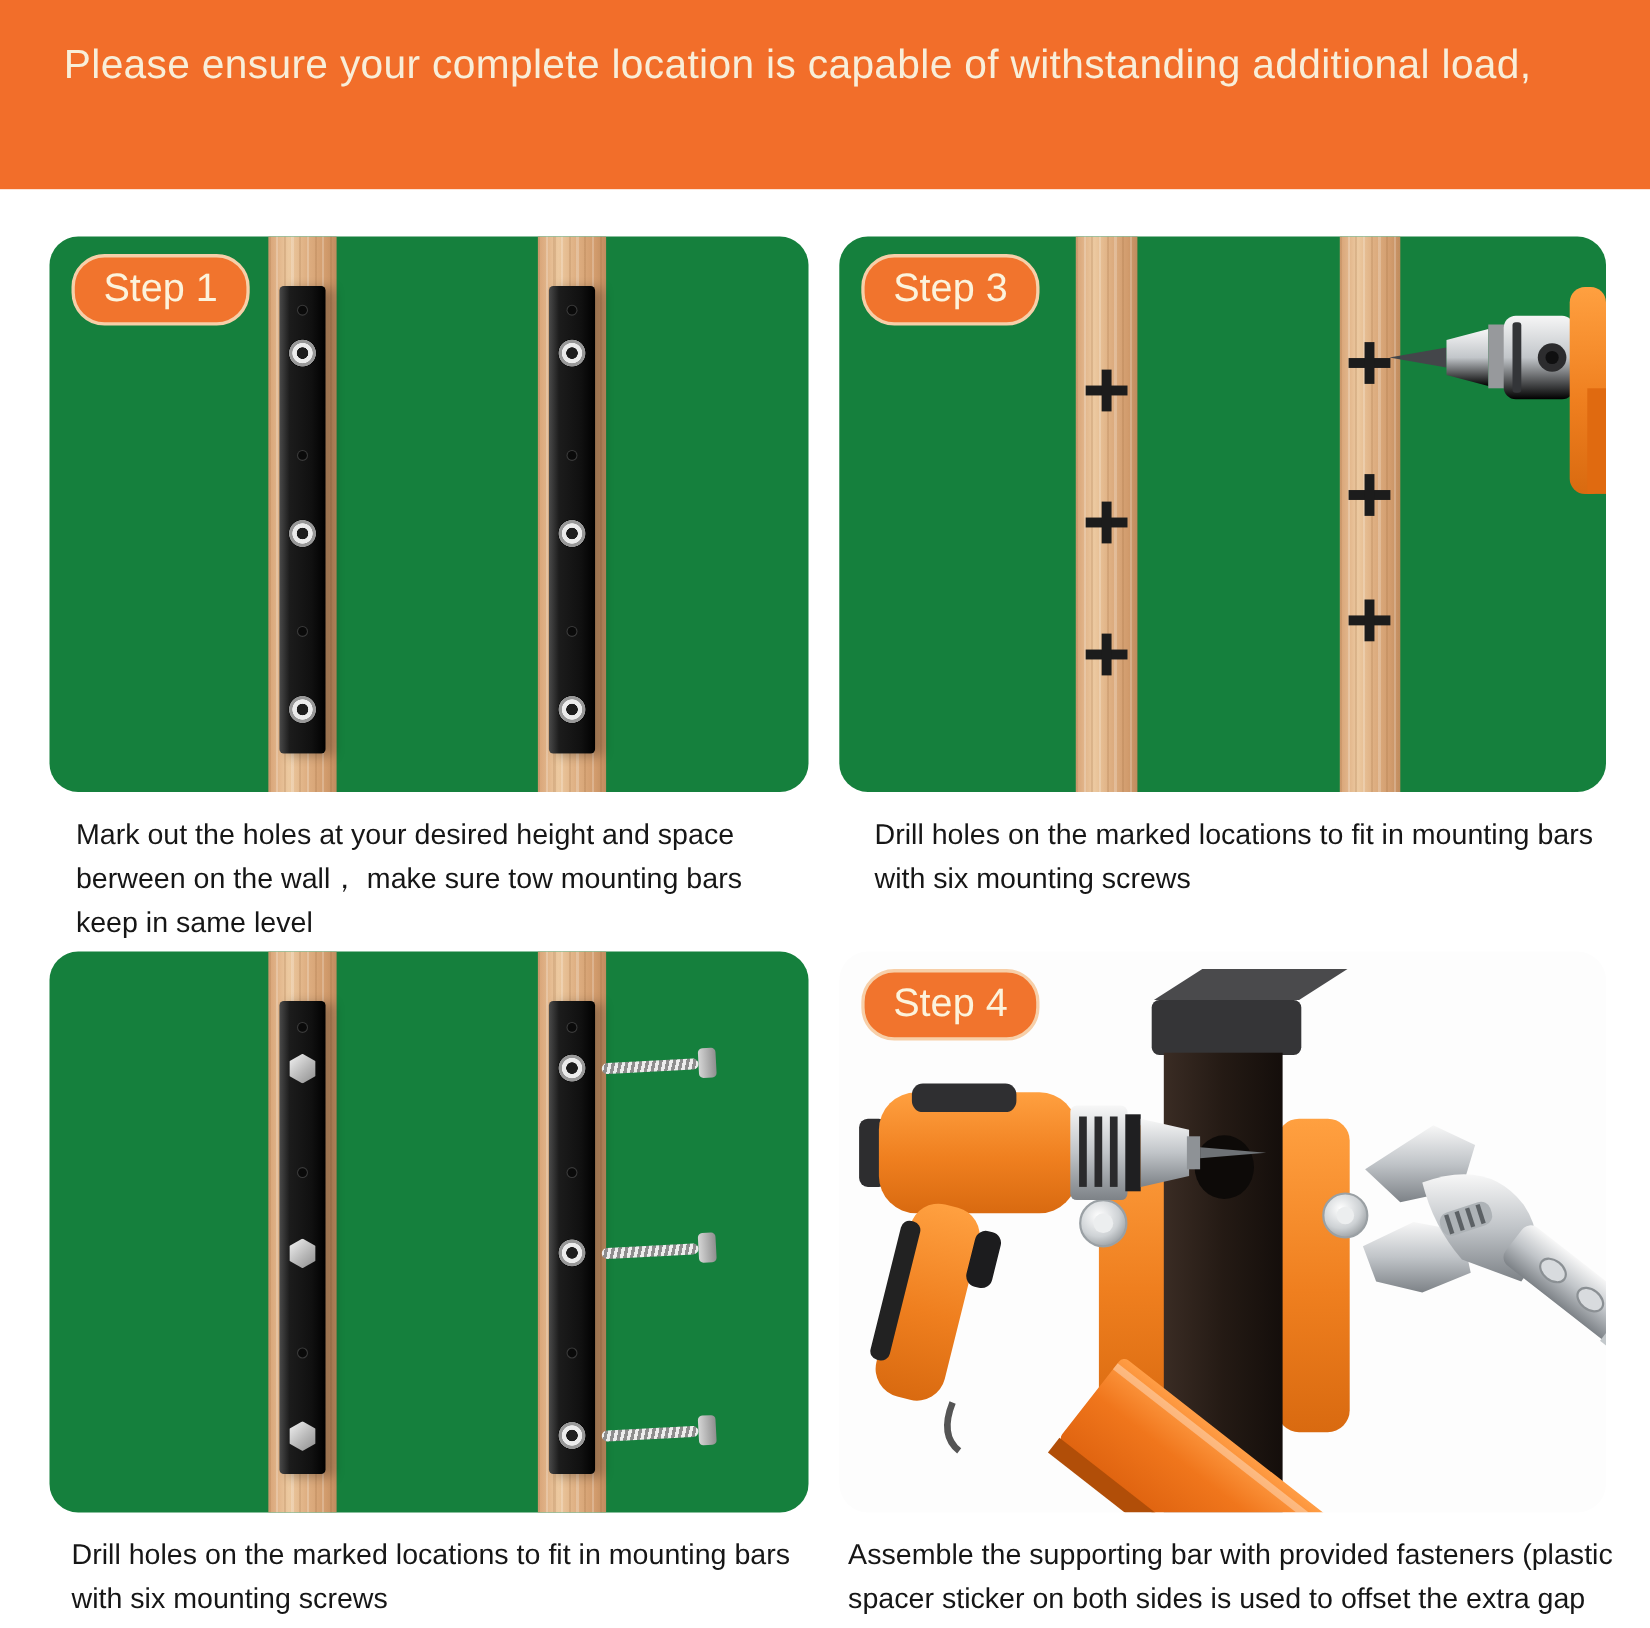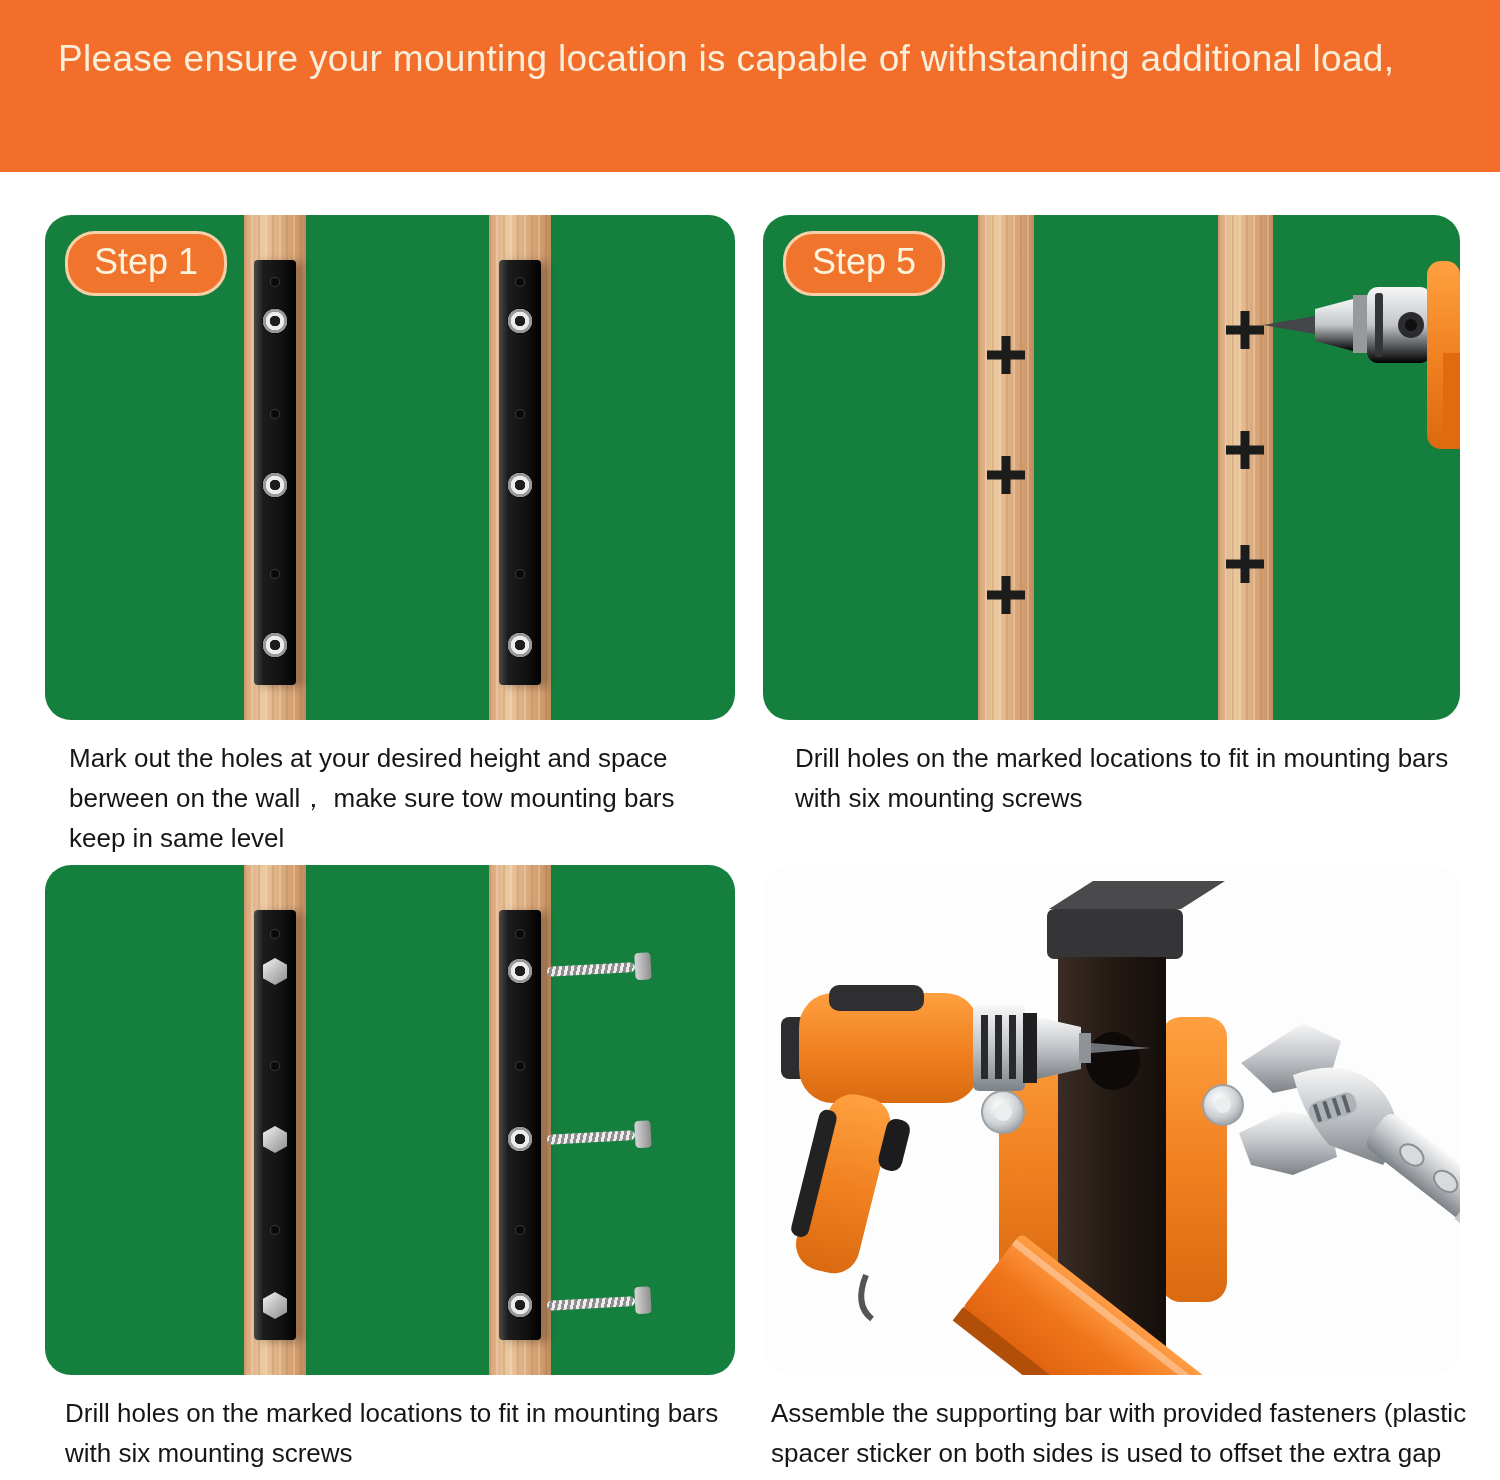--- a/index.html
+++ b/index.html
@@ -57,21 +57,21 @@
         background:linear-gradient(90deg,#d6d6d6,#8e8e8e);}
 
   svg{display:block;}
 </style>
 </head>
 <body>
 
 <div class="page">
 
   <header class="banner">
-    <div class="bl">Please ensure your mounting location is capable of withstanding additional load,</div>
+    <div class="bl">Please ensure your complete location is capable of withstanding additional load,</div>
   </header>
 
   <div class="grid">
 
     <div class="row row1">
 
       <section class="cell1">
         <div class="panel p505">
           <span class="badge">Step 1</span>
           <div class="stud" style="left:199px;width:62px;"></div>
@@ -91,21 +91,21 @@
             <span class="grommet" style="top:212px;"></span>
             <span class="dot" style="top:310px;"></span>
             <span class="grommet" style="top:372px;"></span>
           </div>
         </div>
         <p class="caption" style="width:640px;">Mark out the holes at your desired height and space berween on the wall， make sure tow mounting bars keep in same level</p>
       </section>
 
       <section class="cell2">
         <div class="panel p505">
-          <span class="badge">Step 5</span>
+          <span class="badge">Step 3</span>
           <div class="stud" style="left:215px;width:56px;"></div>
           <div class="stud" style="left:455px;width:55px;"></div>
           <span class="plus" style="left:224px;top:121px;"></span>
           <span class="plus" style="left:224px;top:241px;"></span>
           <span class="plus" style="left:224px;top:361px;"></span>
           <span class="plus" style="left:463px;top:96px;"></span>
           <span class="plus" style="left:463px;top:216px;"></span>
           <span class="plus" style="left:463px;top:330px;"></span>
 
           <svg style="position:absolute;left:452px;top:18px;" width="245" height="220" viewBox="0 0 245 220">
@@ -171,20 +171,21 @@
           <div class="screw" style="left:502px;top:424px;">
               <span class="shaft"></span>
               <span class="head"></span>
             </div>
         </div>
         <p class="caption" style="width:705px;margin-left:20px;">Drill holes on the marked locations to fit in mounting bars with six mounting screws</p>
       </section>
 
       <section class="cell2">
         <div class="panel p510 white">
+          <span class="badge">Step 4</span>
           <svg style="position:absolute;left:0;top:0;" width="697" height="510" viewBox="0 0 697 510">
             <defs>
               <linearGradient id="s4silver" x1="0" y1="0" x2="0" y2="1">
                 <stop offset="0" stop-color="#f7f7f7"></stop>
                   <stop offset=".5" stop-color="#c0c4c8"></stop>
                   <stop offset="1" stop-color="#7d8287"></stop>
               </linearGradient>
               <linearGradient id="s4or" x1="0" y1="0" x2="0" y2="1">
                 <stop offset="0" stop-color="#ffa040"></stop>
                   <stop offset=".55" stop-color="#ef7f1f"></stop>

